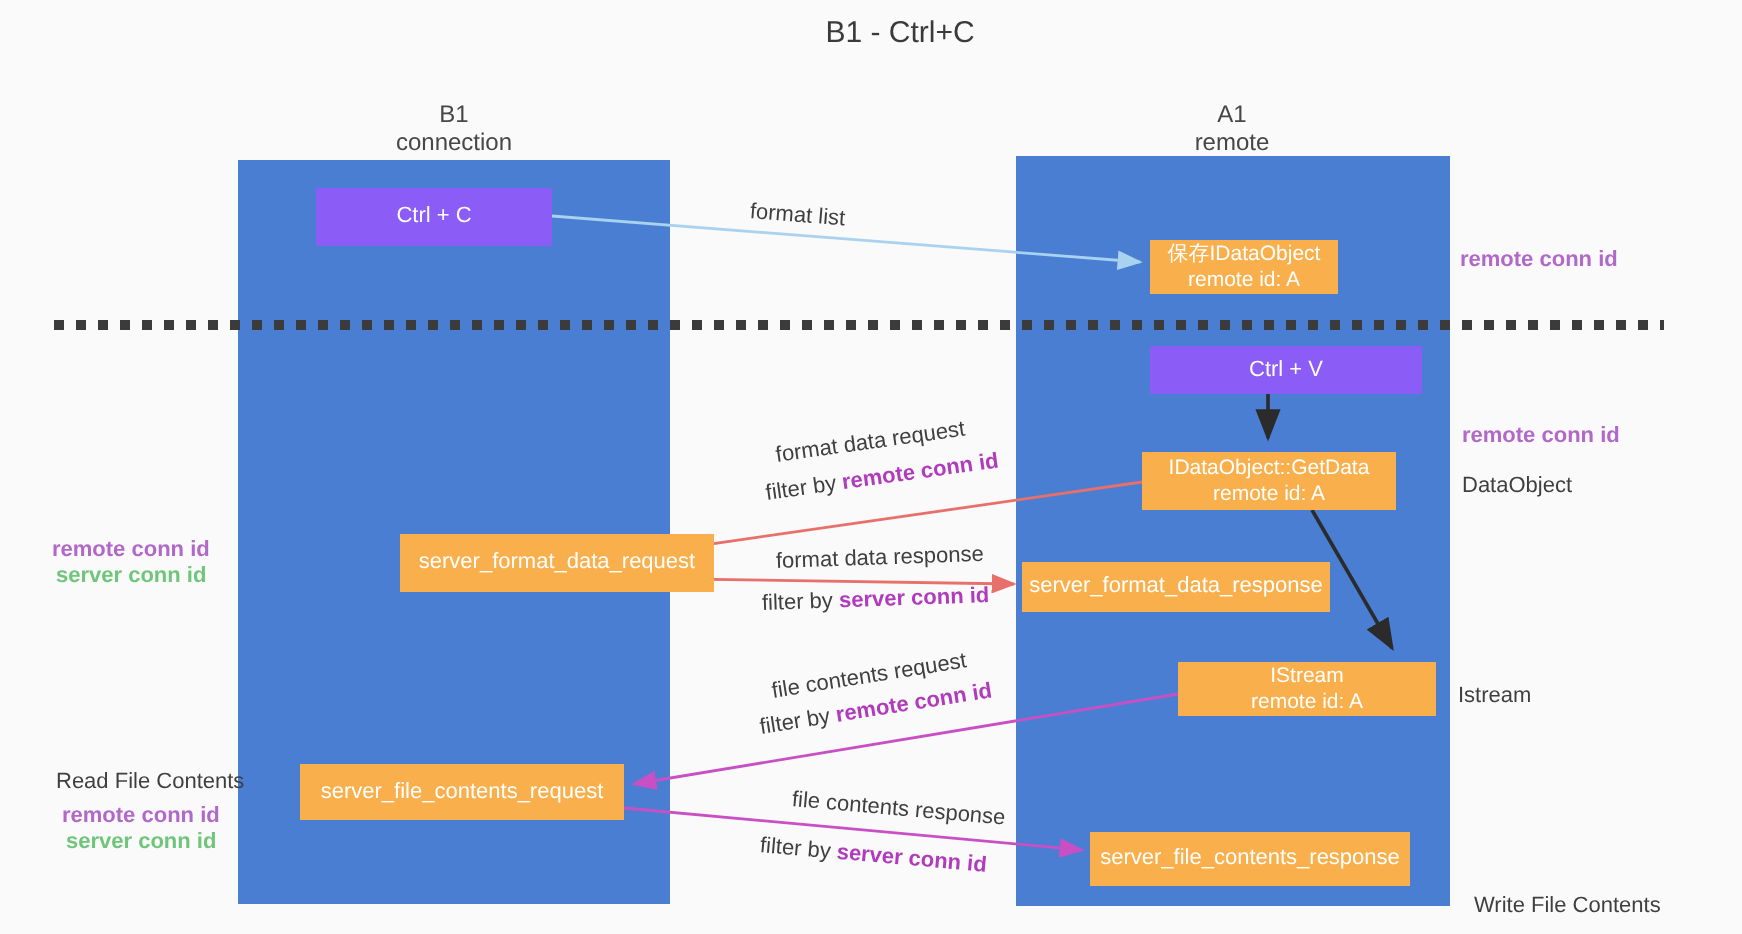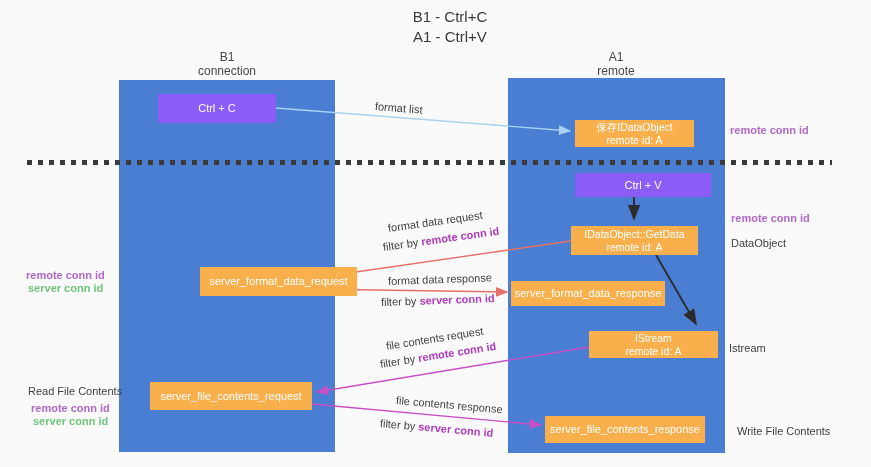--- a/index.html
+++ b/index.html
@@ -57,21 +57,20 @@
     pointer-events:none;
   }
 </style>
 </head>
 <body>
 
 <div id="stage">
 
   <div class="abs title">
     <div>B1 - Ctrl+C</div>
-    <div>A1 - Ctrl+V</div>
   </div>
 
   <div class="abs lane-header" style="left:157px;top:50px;width:140px;">
     <div>B1</div>
     <div>connection</div>
   </div>
   <div class="abs lane-header" style="left:546px;top:50px;width:140px;">
     <div>A1</div>
     <div>remote</div>
   </div>
@@ -102,21 +101,21 @@
     <line x1="571" y1="241" x2="314" y2="278" stroke="#e8706a" stroke-width="1.4" marker-end="url(#mRed)"></line>
     <line x1="309" y1="289" x2="507" y2="292" stroke="#e8706a" stroke-width="1.4" marker-end="url(#mRed)"></line>
     <line x1="589" y1="347" x2="317" y2="392" stroke="#c94fc4" stroke-width="1.4" marker-end="url(#mMag)"></line>
     <line x1="312" y1="404" x2="541" y2="425" stroke="#c94fc4" stroke-width="1.4" marker-end="url(#mMag)"></line>
   </svg>
 
   <div class="abs node green" style="left:158px;top:94px;width:118px;height:29px;">
     <div>Ctrl + C</div>
   </div>
 
-  <div class="abs node orange" style="left:575px;top:120px;width:119px;height:27px;">
+  <div class="abs node orange" style="left:575px;top:120px;width:94px;height:27px;">
     <div class="sub">保存IDataObject</div>
     <div class="sub">remote id: A</div>
   </div>
 
   <div class="abs node green" style="left:575px;top:173px;width:136px;height:24px;">
     <div>Ctrl + V</div>
   </div>
 
   <div class="abs node orange" style="left:571px;top:226px;width:127px;height:29px;">
     <div class="sub">IDataObject::GetData</div>
@@ -163,21 +162,21 @@
 
   <div class="abs edge-label" style="left:396px;top:394px;transform:rotate(5deg);">file contents response</div>
   <div class="abs edge-label" style="left:380px;top:417px;transform:rotate(5deg);">
     <span>filter by </span><span class="hl">server conn id</span>
   </div>
 
   <div class="abs side-label purple" style="left:730px;top:124px;">remote conn id</div>
   <div class="abs side-label purple" style="left:731px;top:212px;">remote conn id</div>
   <div class="abs side-label dark" style="left:731px;top:237px;">DataObject</div>
   <div class="abs side-label dark" style="left:729px;top:342px;">Istream</div>
-  <div class="abs side-label dark" style="left:737px;top:425px;">Write File Contents</div>
+  <div class="abs side-label dark" style="left:737px;top:447px;">Write File Contents</div>
 
   <div class="abs side-label purple" style="left:26px;top:269px;">remote conn id</div>
   <div class="abs side-label green" style="left:28px;top:282px;">server conn id</div>
   <div class="abs side-label dark" style="left:28px;top:385px;">Read File Contents</div>
   <div class="abs side-label purple" style="left:31px;top:402px;">remote conn id</div>
   <div class="abs side-label green" style="left:33px;top:415px;">server conn id</div>
 
 </div>
 
 </body></html>

